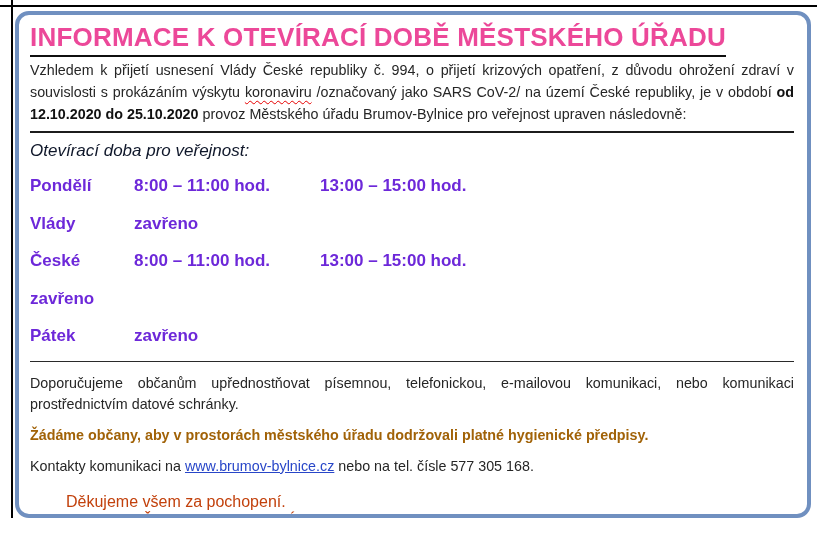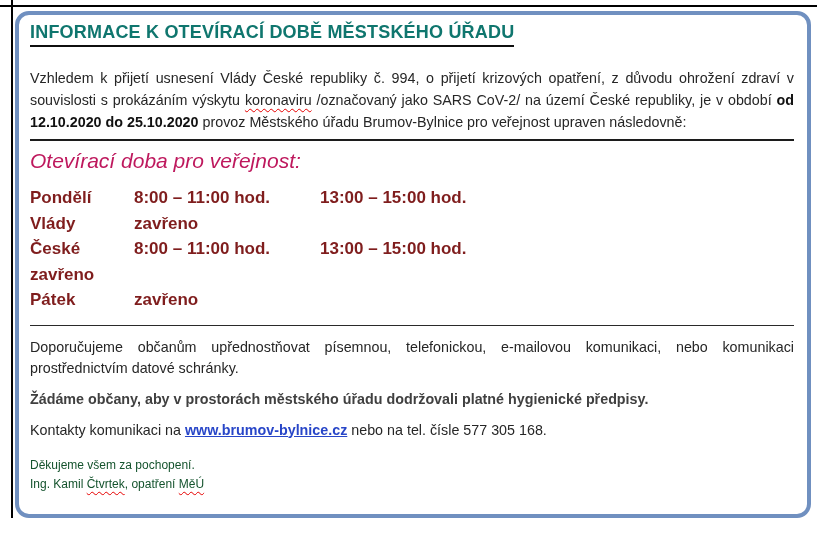--- a/index.html
+++ b/index.html
@@ -21,71 +21,72 @@
     width: 796px; height: 507px;
     border: 4px solid #7090c0;
     border-radius: 14px;
     background: #fff;
     padding: 7px 13px 4px 11px;
     overflow: hidden;
   }
 
   .doc-title {
     display: inline-block;
-    font-size: 18px; font-weight: bold; color: #0f766e;
+    font-size: 26px; font-weight: bold; color: #ec4899;
     letter-spacing: 0.2px;
     border-bottom: 2px solid #0f0f0f;
     padding-bottom: 2px;
-    margin-bottom: 20px;
+    margin-bottom: 2px;
     white-space: nowrap;
   }
 
   .para {
     font-size: 14.3px; line-height: 22px; color: #262626;
     text-align: justify;
   }
   .para .bold { font-weight: bold; color: #111; }
 
   .divider-1 { height: 2px; background: #1c1c1c; margin: 6px 0 8px 0; }
   .divider-2 { height: 1px; background: #2a2a2a; margin: 12px 0 11px 0; }
 
   .hours-heading {
-    font-style: italic; font-size: 21px; color: #be185d;
-    margin-bottom: 12px;
+    font-style: italic; font-size: 17px; color: #0f172a;
   }
 
   .schedule { margin-bottom: 4px; }
   .schedule-row {
     display: grid;
     grid-template-columns: 104px 186px auto;
-    font-size: 17px; font-weight: bold; color: #7f1d1d;
+    font-size: 17px; font-weight: bold; color: #6d28d9;
     line-height: 25.5px;
+    margin-top: 12px;
   }
 
   .body-para {
     font-size: 14.3px; line-height: 21px; color: #262626;
     margin-bottom: 10px;
   }
   .body-para.justify { text-align: justify; }
-  .body-para.bold { font-weight: bold; color: #404040; }
+  .body-para.bold { font-weight: bold; color: #a16207; }
 
   .link {
-    color: #2846c8; text-decoration: underline; cursor: pointer; font-weight: bold;
+    color: #2846c8; text-decoration: underline; cursor: pointer;
   }
 
   .misspell {
     text-decoration: underline wavy #e60000;
     text-decoration-thickness: 1px;
     text-underline-offset: 3px;
     text-decoration-skip-ink: none;
   }
 
   .signature {
-    font-size: 12px; line-height: 19px; color: #14532d;
+    font-size: 16px; line-height: 19px; color: #c2410c;
     margin-top: 15px;
+    margin-left: 36px;
   }
 </style>
 </head>
 <body>
 
 <div class="page">
   <div class="edge-top"></div>
   <div class="edge-left"></div>
 
   <div class="notice-box">

